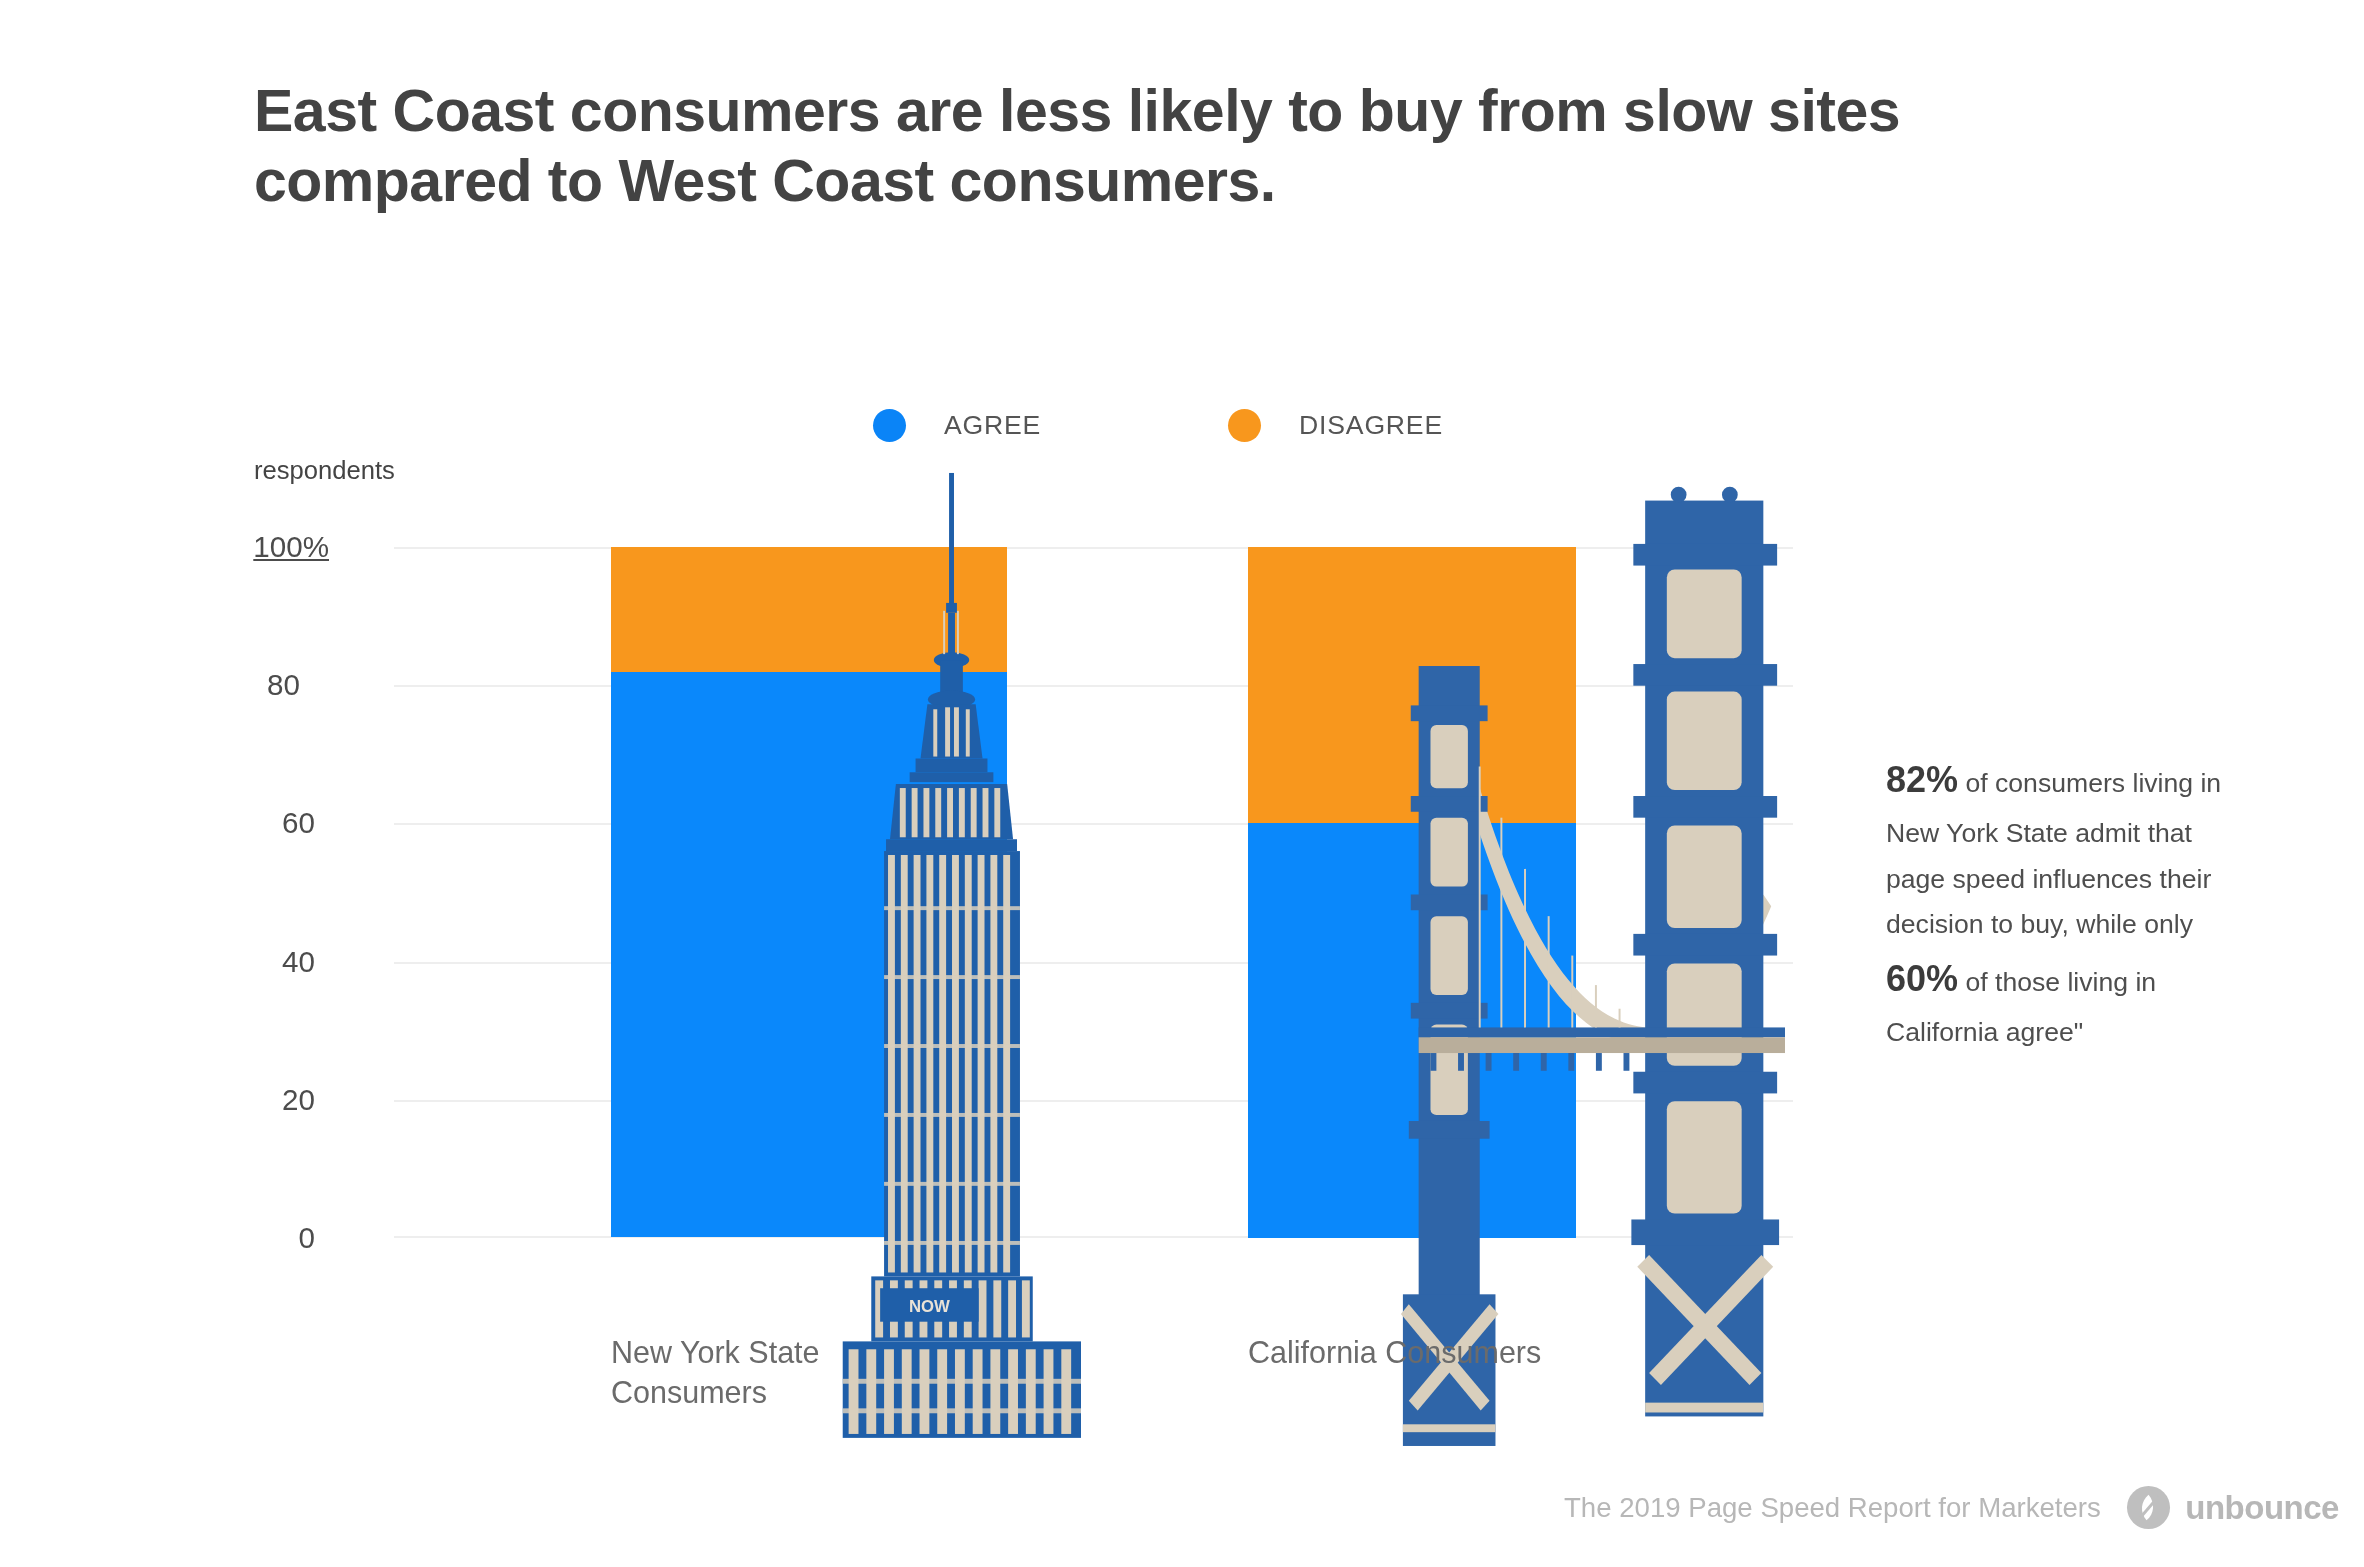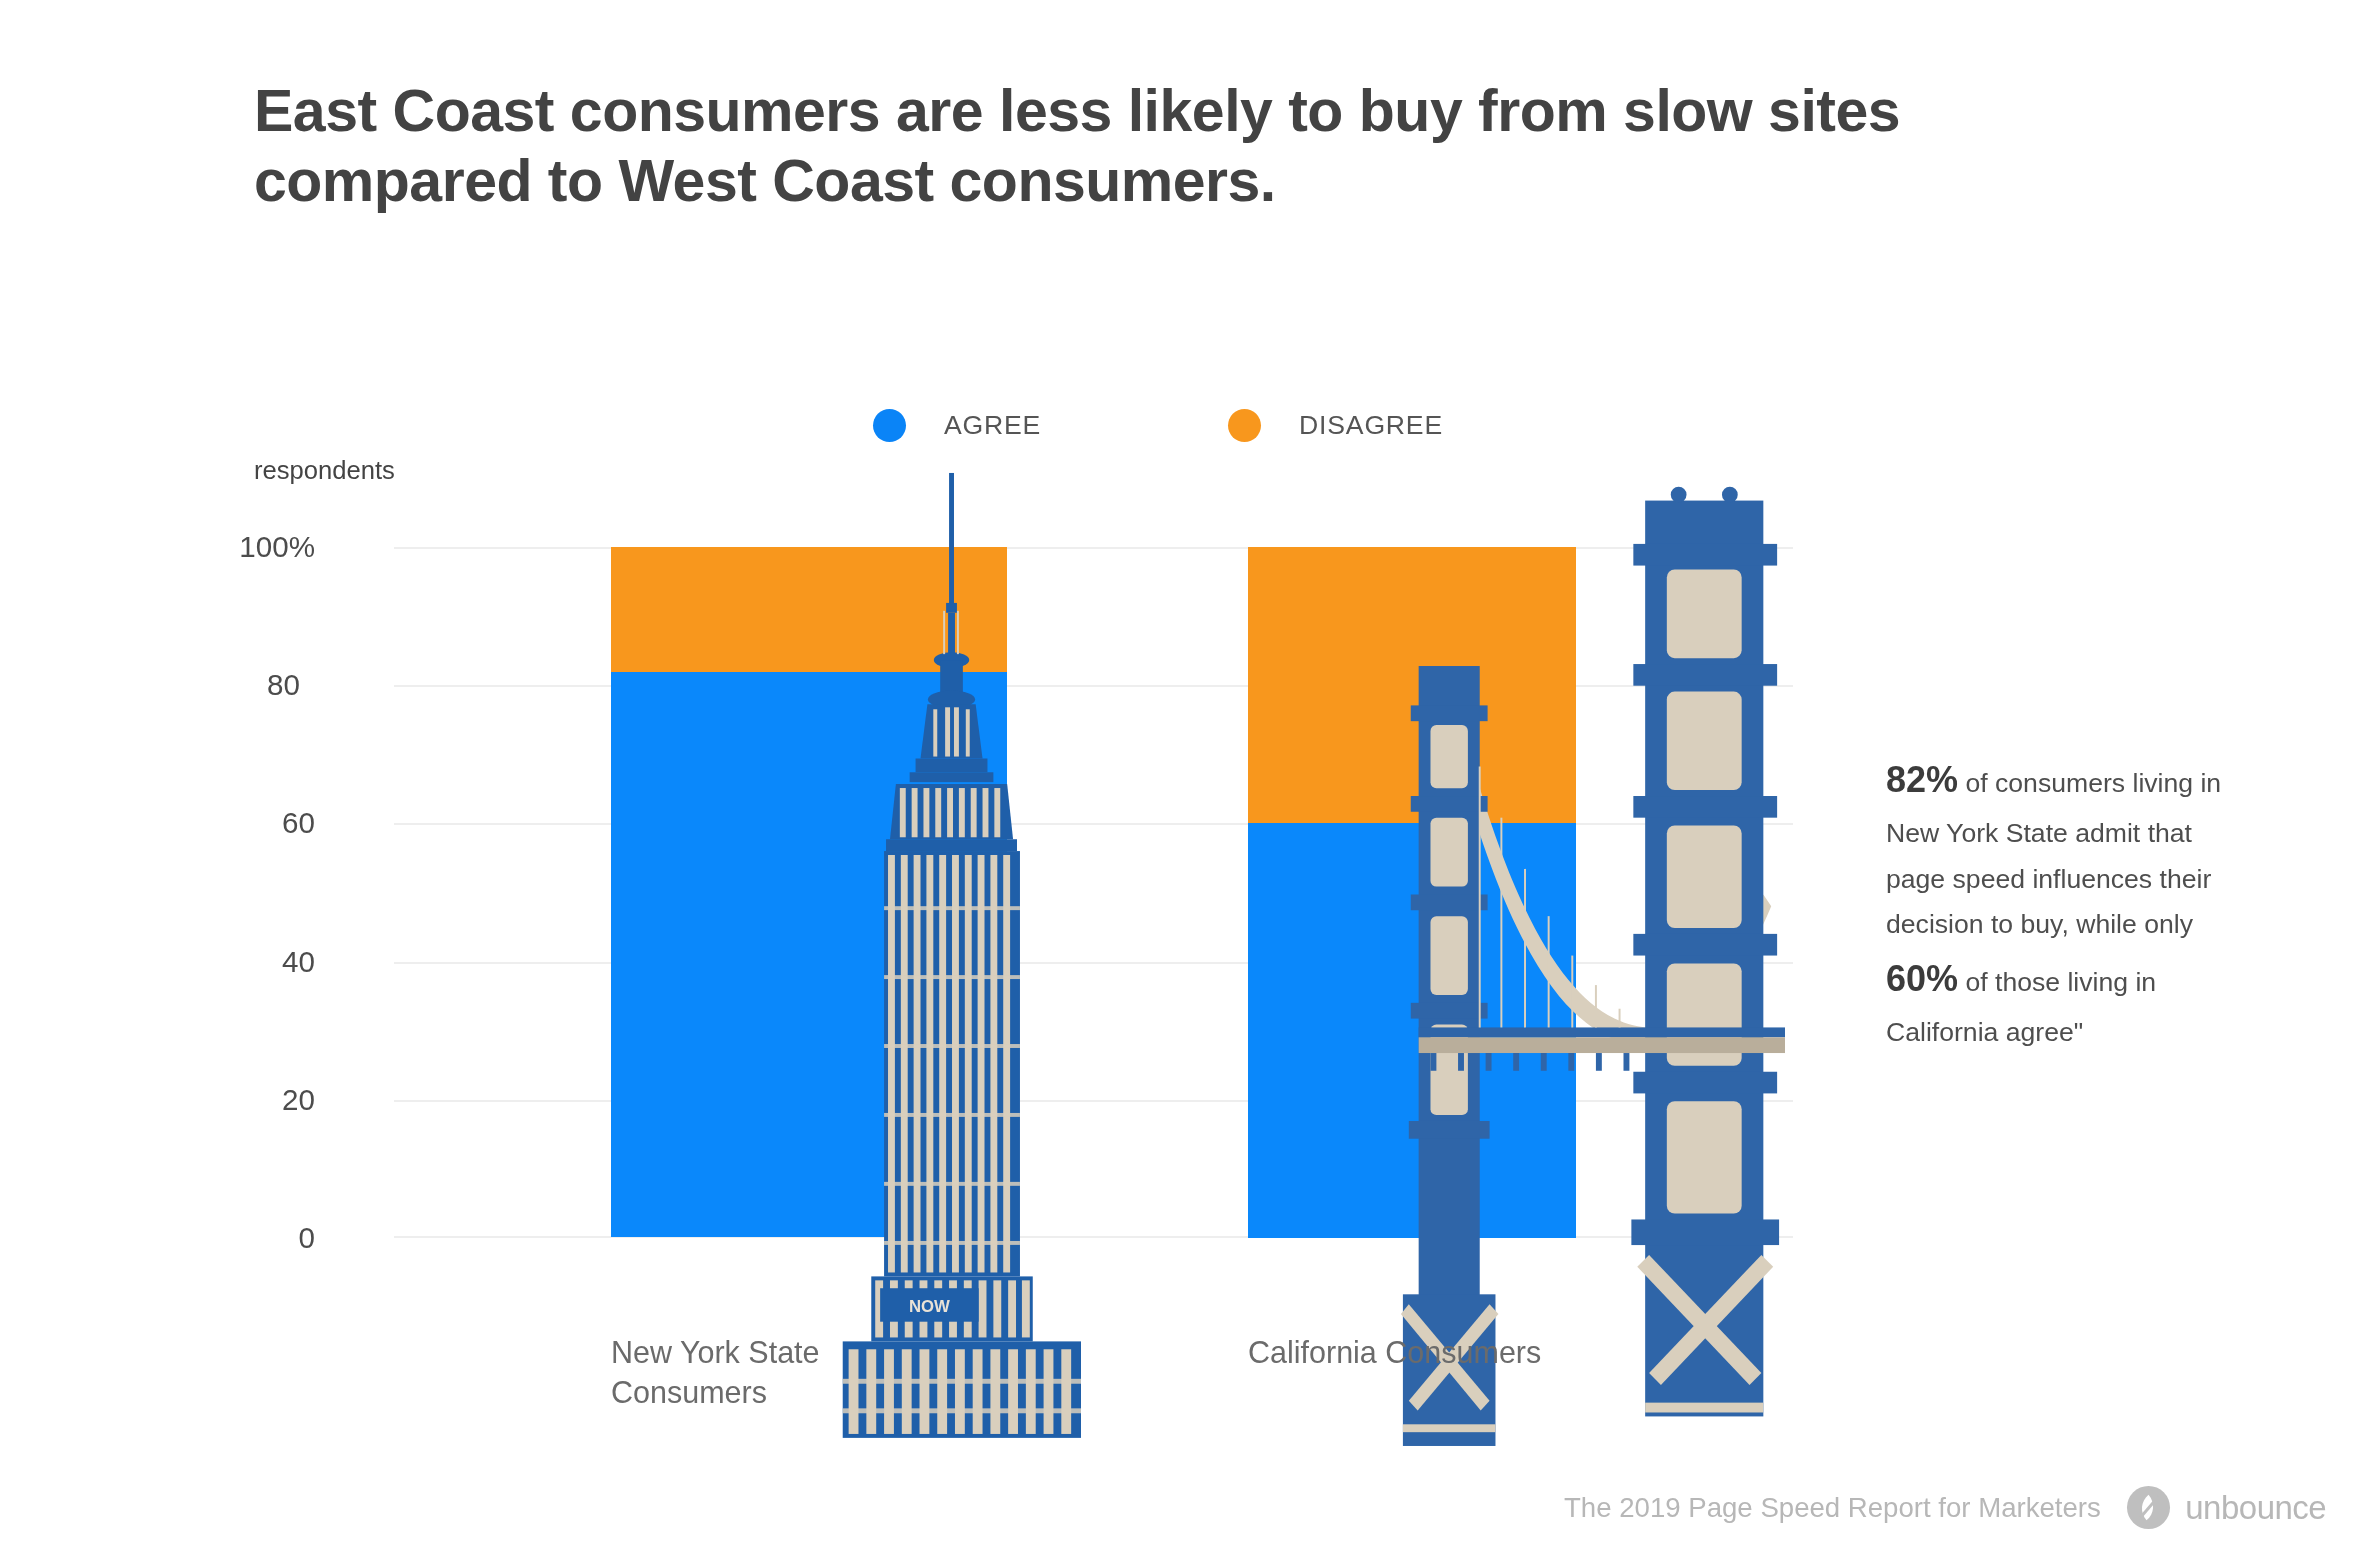--- a/index.html
+++ b/index.html
@@ -67,21 +67,21 @@
   .annotation b { font-size: 36px; font-weight: 700; color: #3c3c3c; }
 
   
   .footer {
     position: absolute; left: 1564px; top: 1485px;
     display: flex; align-items: center; gap: 25.6px;
   }
   .footer-text { font-size: 27.6px; color: #b7b7b7; text-align: right; }
   .logo { display: flex; align-items: center; gap: 13.8px; }
   .logo-mark { width: 45px; height: 45px; display:block; }
-  .logo-word { font-size: 33px; color: #b7b7b7; font-weight: 400; letter-spacing: -0.5px; }
+  .logo-word { font-size: 33px; color: #b7b7b7; font-weight: 700; letter-spacing: -0.5px; }
 
   
   .illus { position: absolute; }
   #esb { left: 825px; top: 463px; width: 256px; height: 975px; }
   #ggb { left: 1332px; top: 471px; width: 453px; height: 975px; }
 </style>
 </head>
 <body>
 
 <div class="page">
@@ -94,21 +94,21 @@
       <span class="legend-label">AGREE</span>
     </div>
     <div class="legend-item">
       <span class="legend-dot disagree"></span>
       <span class="legend-label">DISAGREE</span>
     </div>
   </div>
 
   <div class="axis-title">respondents</div>
 
-  <div class="ylab" style="left:138px; top:532px;">100%</div>
+  <div class="ylab" style="left:152px; top:532px;text-decoration:underline;">100%</div>
   <div class="ylab" style="left:123px; top:670px;">80</div>
   <div class="ylab" style="left:138px; top:808px;">60</div>
   <div class="ylab" style="left:138px; top:947px;">40</div>
   <div class="ylab" style="left:138px; top:1085px;">20</div>
   <div class="ylab" style="left:138px; top:1223px;">0</div>
 
   <div class="plot">
     <div class="gridline" style="top:0px;"></div>
     <div class="gridline" style="top:138px;"></div>
     <div class="gridline" style="top:276px;"></div>

